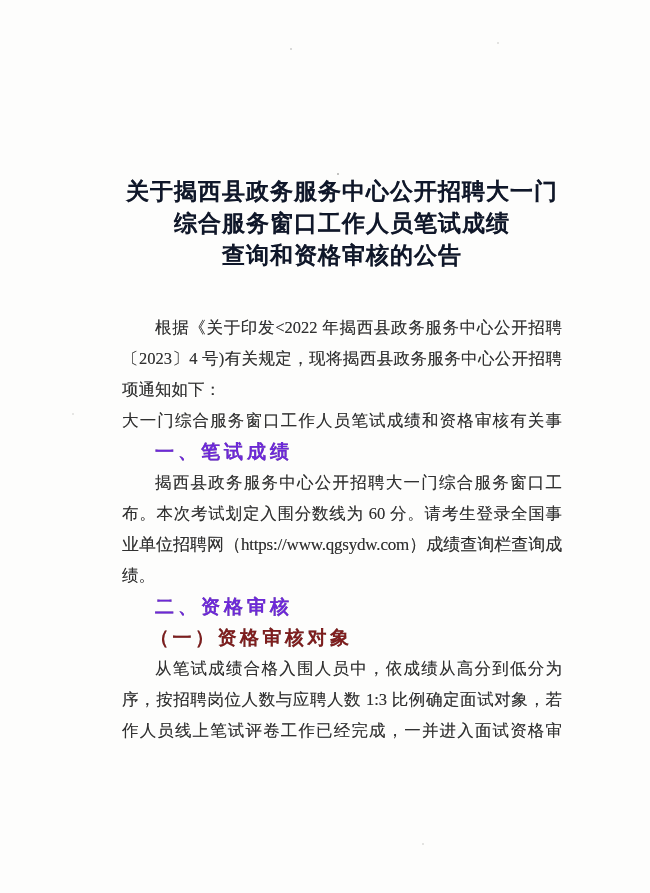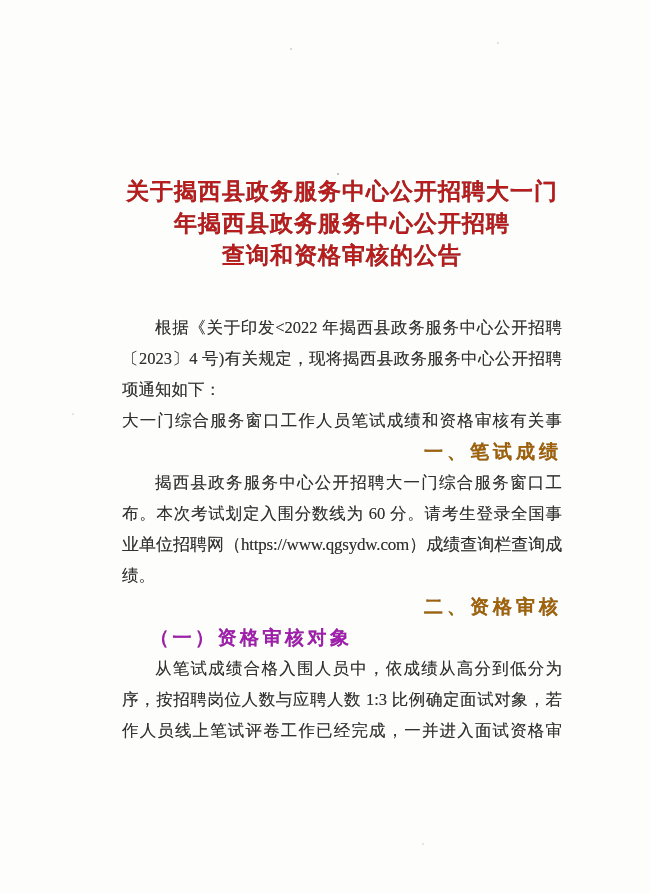--- a/index.html
+++ b/index.html
@@ -29,21 +29,21 @@
   .speck.s5 { left: 72px;  top: 413px; opacity:.45; }
 
   .doc-title {
     position: absolute;
     left: 122px; top: 176px; width: 440px;
     text-align: center;
     font-weight: bold;
     font-size: 23px;
     line-height: 32px;
     letter-spacing: 1px;
-    color: #b91c1c;
+    color: #0f172a;
     text-shadow: 0 0 .5px rgba(20,20,20,.55);
   }
   .title-line { height: 32px; overflow: hidden; }
 
   .doc-body {
     position: absolute;
     left: 122px; top: 312px; width: 440px;
     font-size: 16.5px;
     color: #313131;
     text-shadow: 0 0 .4px rgba(40,40,40,.5);
@@ -65,47 +65,46 @@
     line-height: 0;
     font-size: 0;
     vertical-align: top;
   }
   .heading-num {
     font-family: "Liberation Sans", sans-serif;
     font-weight: bold;
     font-size: 19px;
     letter-spacing: 4px;
     padding-left: 33px;
-    color: #a16207;
-    text-align: right;
+    color: #6d28d9;
   }
   .heading-sub {
     font-family: "Liberation Serif", serif;
     font-weight: bold;
     font-size: 19px;
     letter-spacing: 3.5px;
     padding-left: 28px;
-    color: #a21caf;
+    color: #7f1d1d;
   }
   .url-line { font-size: 17px; letter-spacing: -0.2px; }
 </style>
 </head>
 <body>
 
 <div class="page">
 
   <span class="speck s1"></span>
   <span class="speck s2"></span>
   <span class="speck s3"></span>
   <span class="speck s4"></span>
   <span class="speck s5"></span>
 
   <div class="doc-title">
     <div class="title-line">关于揭西县政务服务中心公开招聘大一门</div>
-    <div class="title-line">年揭西县政务服务中心公开招聘</div>
+    <div class="title-line">综合服务窗口工作人员笔试成绩</div>
     <div class="title-line">查询和资格审核的公告</div>
   </div>
 
   <div class="doc-body">
 
     <div class="bline jl indent">根据《关于印发&lt;2022 年揭西县政务服务中心公开招聘</div>
     <div class="bline jl">〔2023〕4 号)有关规定，现将揭西县政务服务中心公开招聘</div>
     <div class="bline">项通知如下：</div>
     <div class="bline jl">大一门综合服务窗口工作人员笔试成绩和资格审核有关事</div>
 

